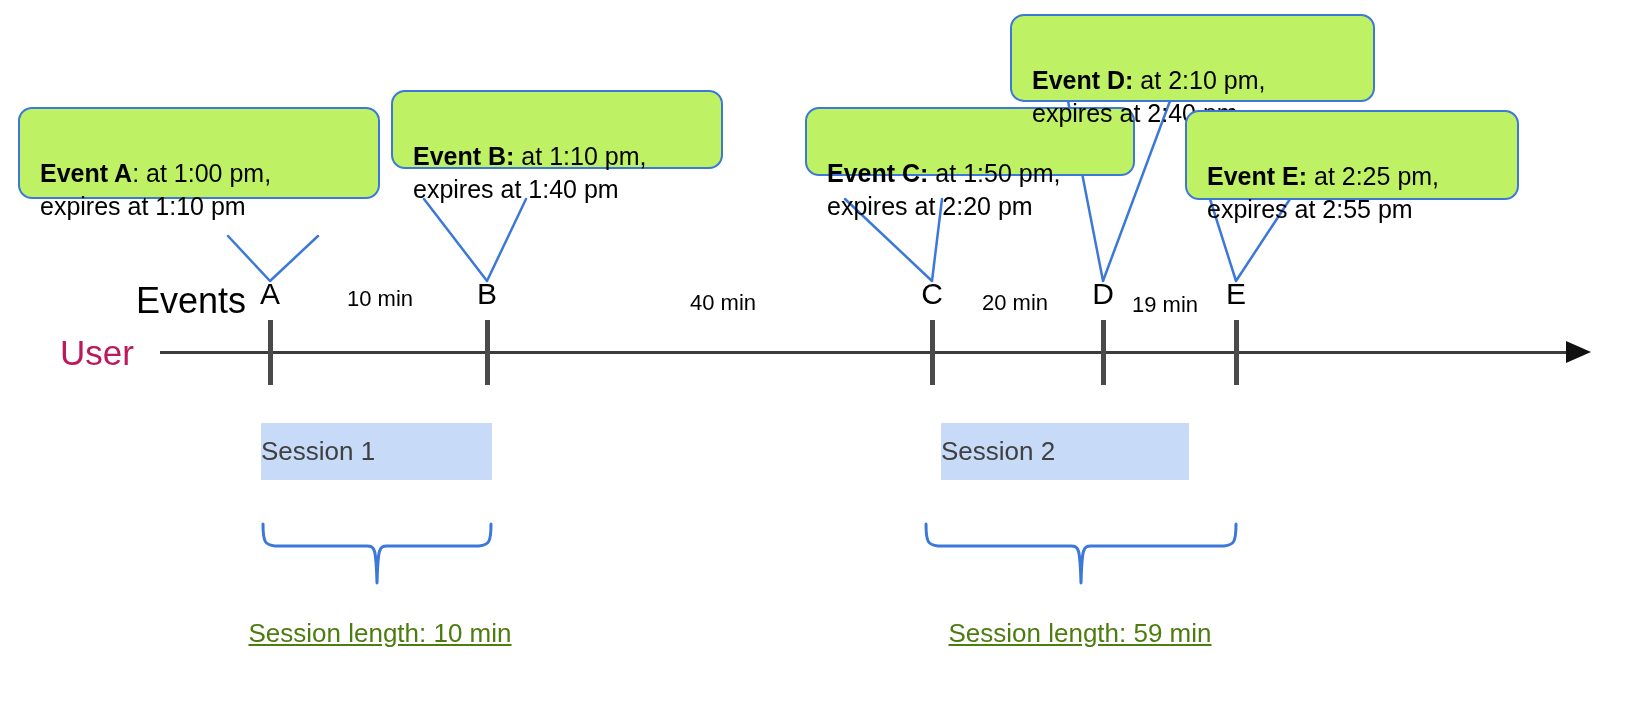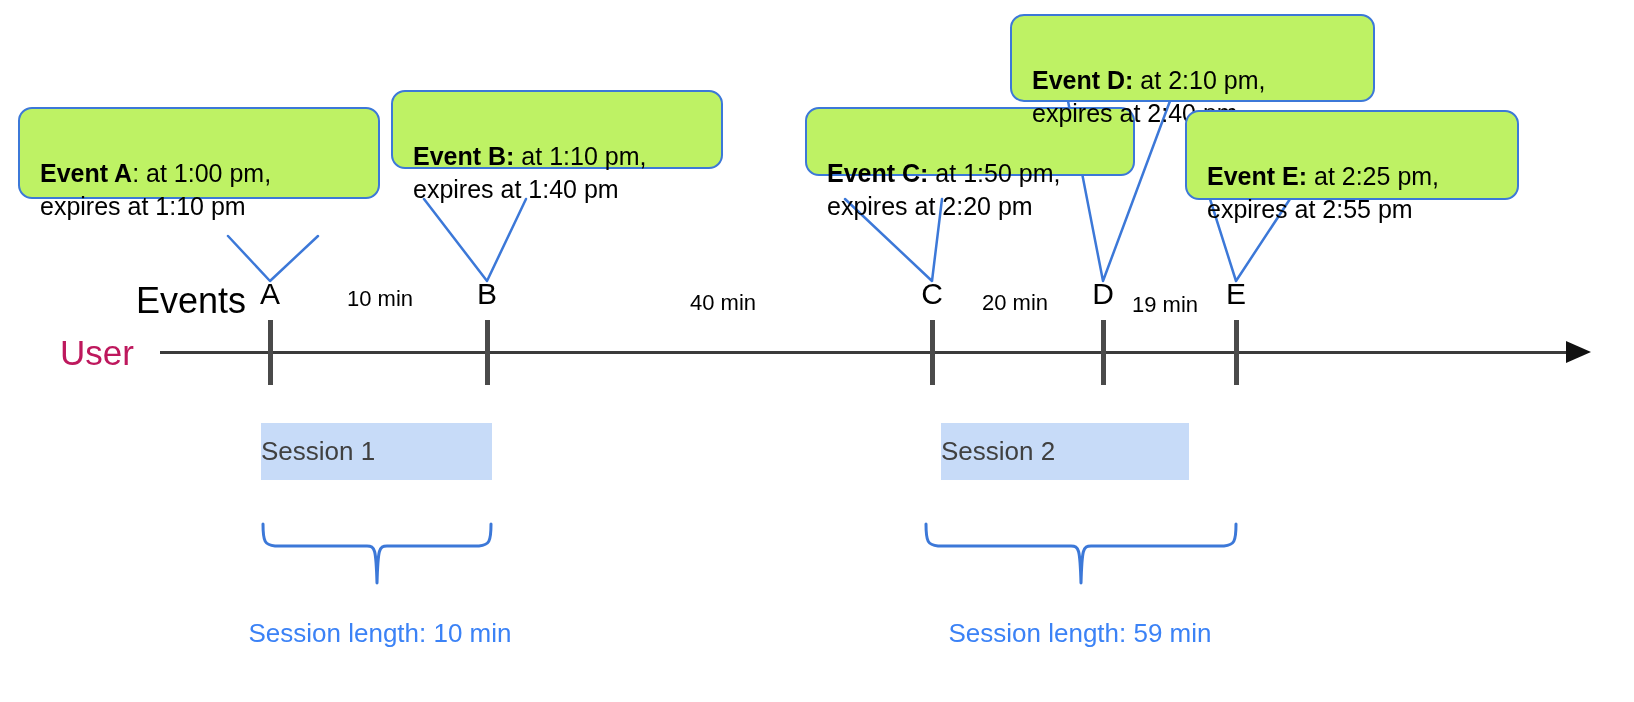--- a/index.html
+++ b/index.html
@@ -120,24 +120,25 @@
     position: absolute;
     left: 0; top: 0;
     width: 1634px;
     height: 702px;
     pointer-events: none;
     z-index: 4;
   }
   .caption {
     position: absolute;
     font-size: 26px;
-    color: #3b82f6;
+    color: #4d7c0f;
     text-align: center;
     white-space: nowrap;
     z-index: 4;
+    text-decoration: underline;
   }
 </style>
 </head>
 <body>
 
 <div id="stage">
 
   <svg class="tail-layer" viewBox="0 0 1634 702" width="1634" height="702">
 
     <polyline points="228,236 270,281 318,236" fill="#ffffff" stroke="#3c78d8" stroke-width="2.5" stroke-linejoin="round" stroke-linecap="round"></polyline>

